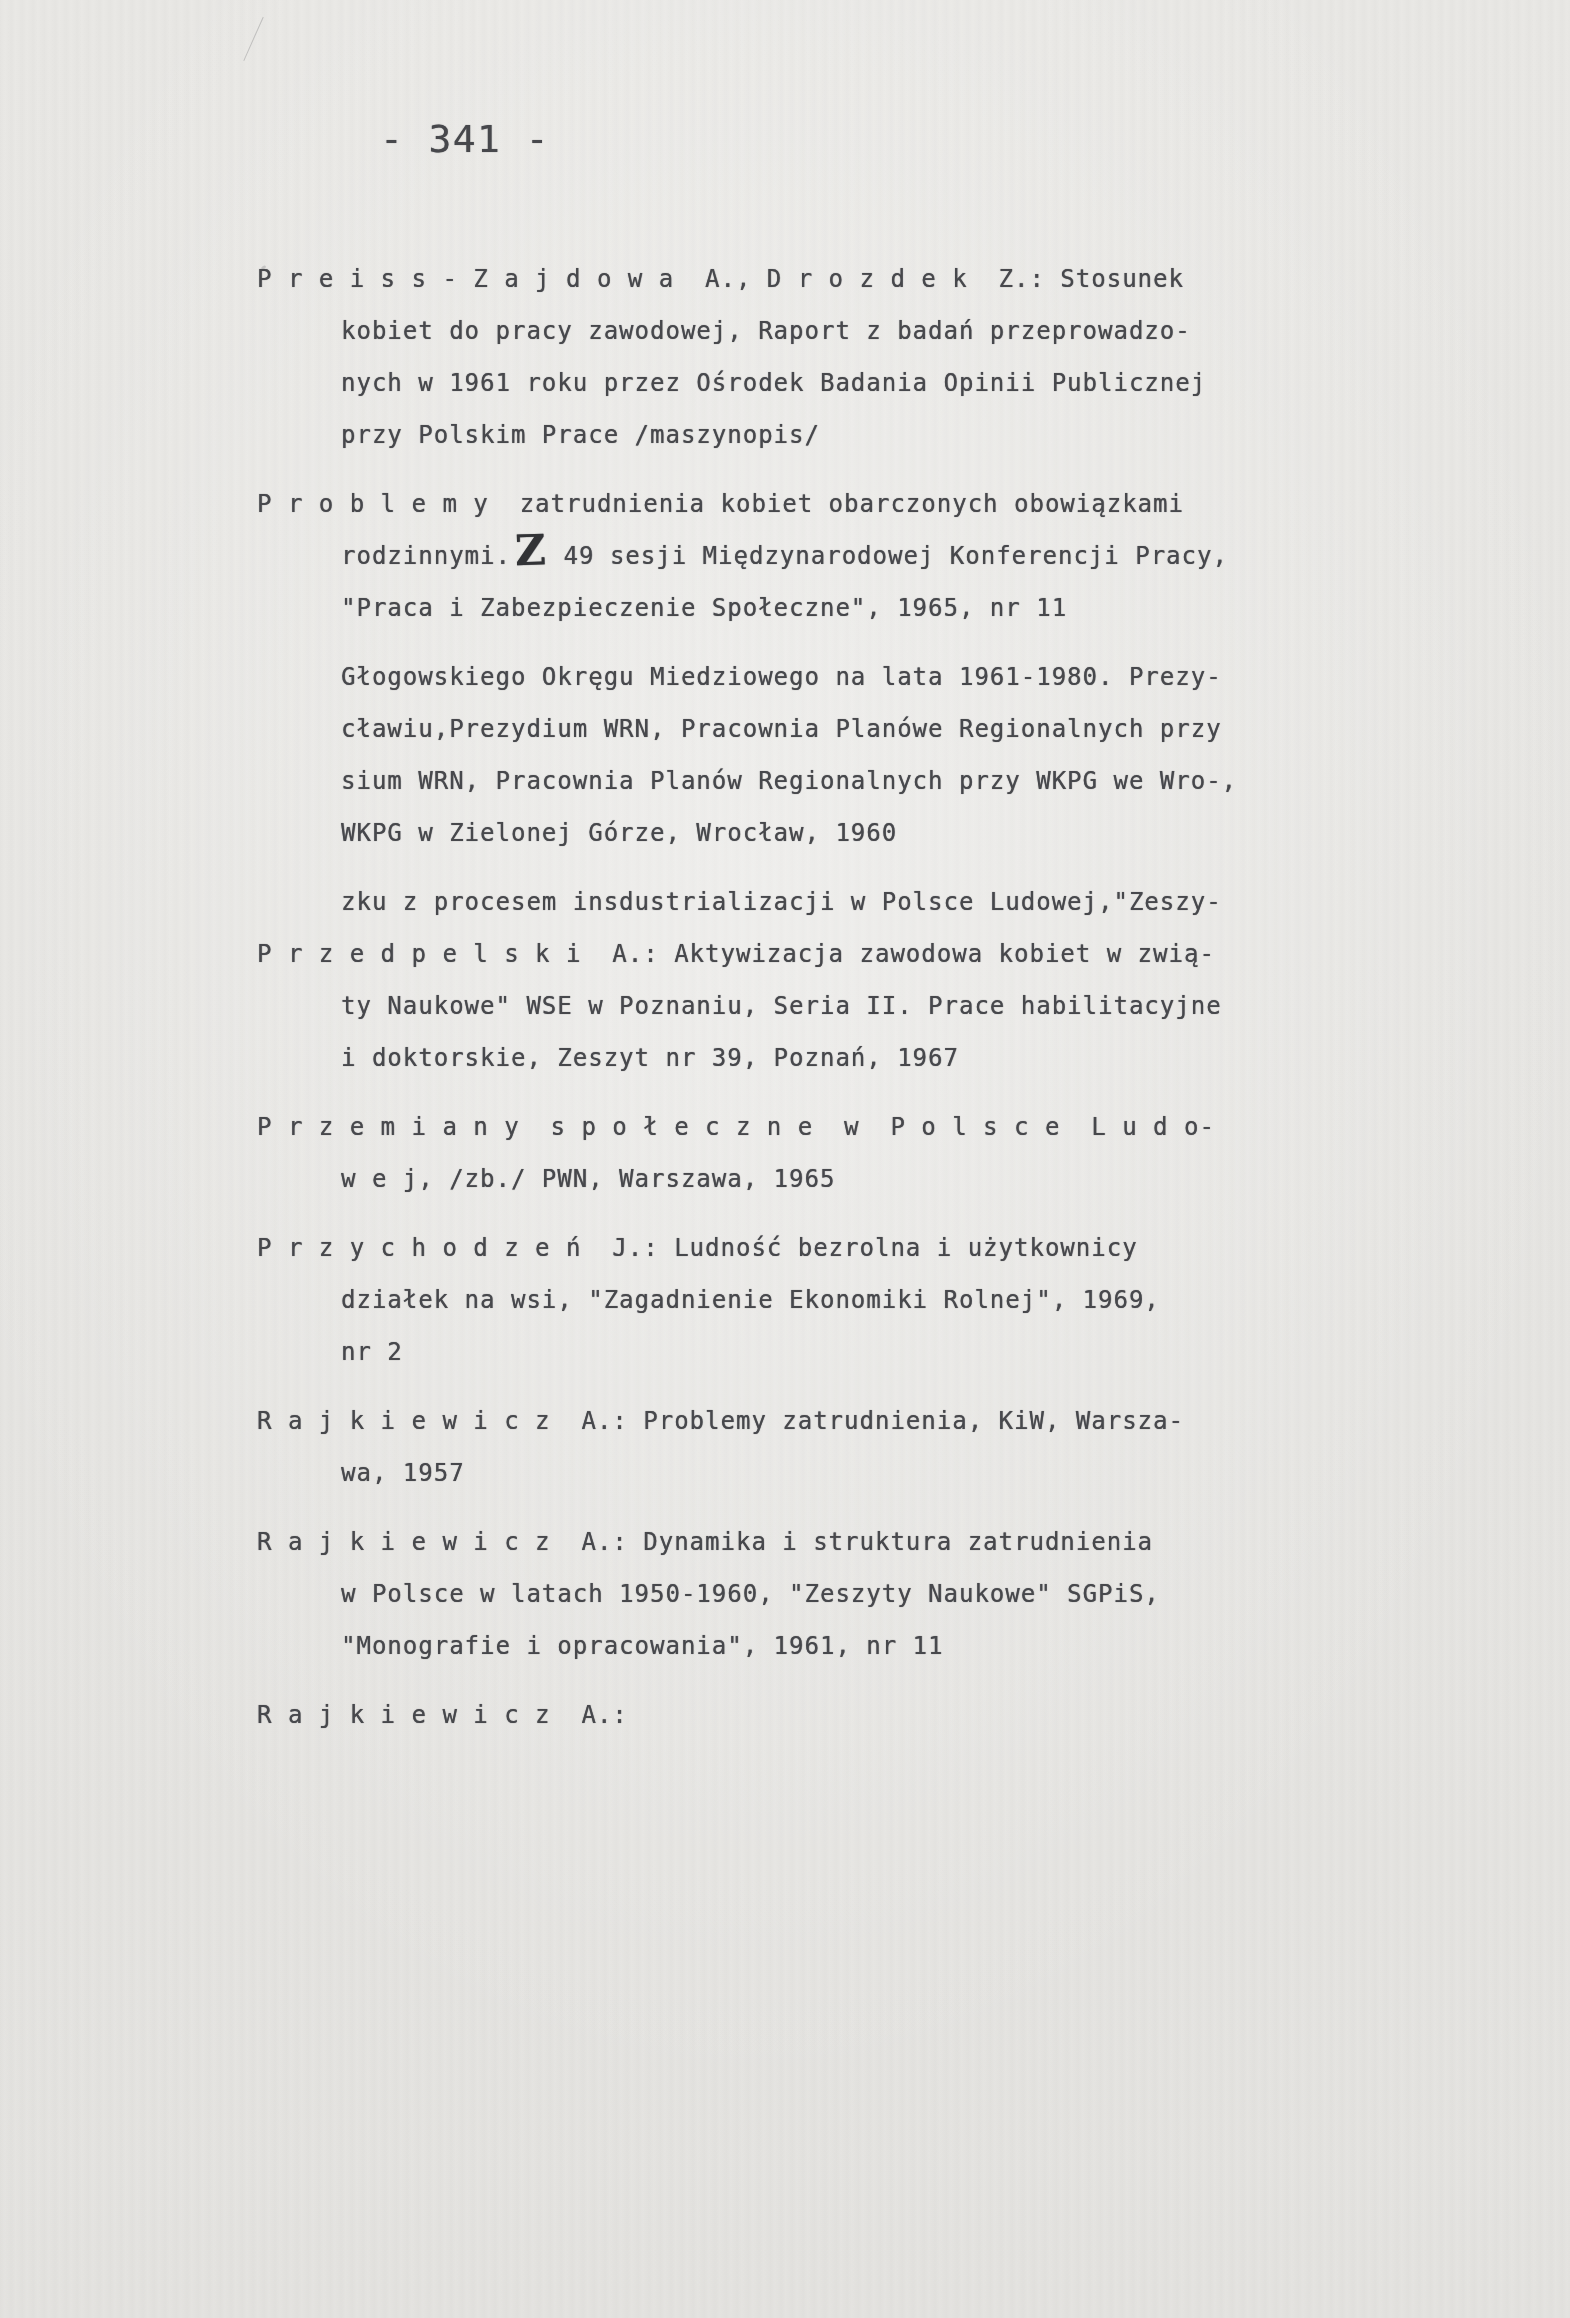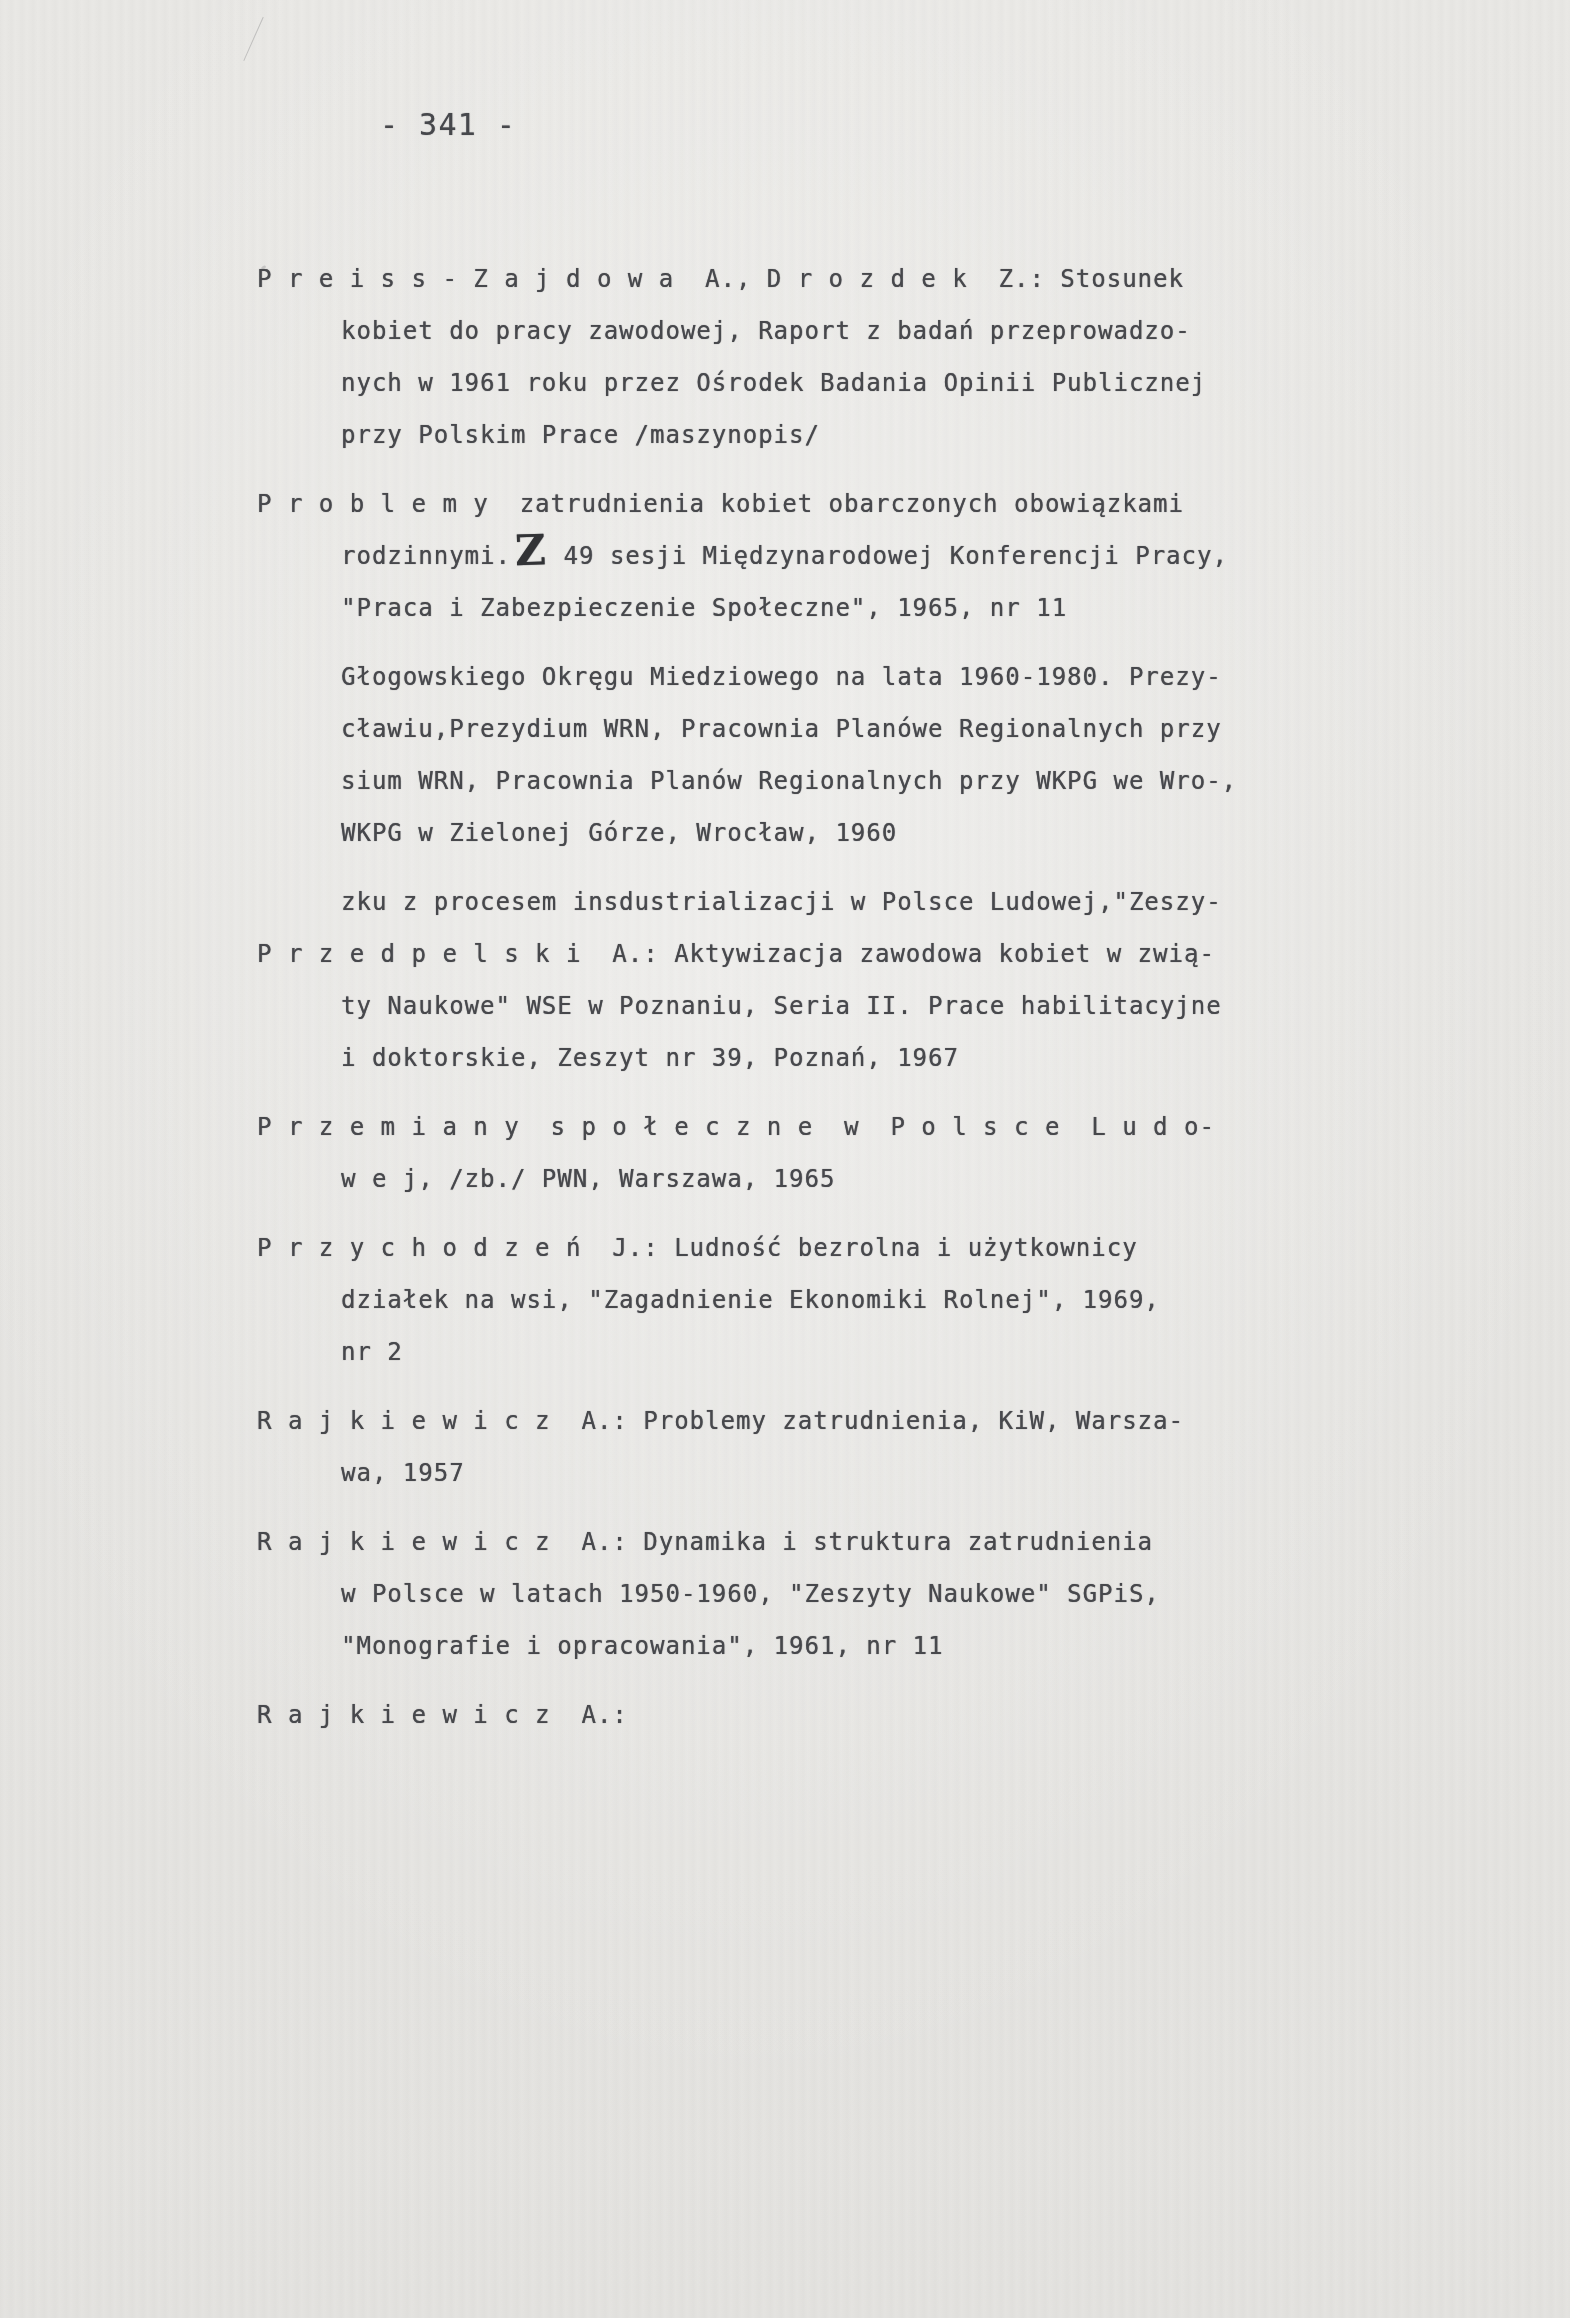--- a/index.html
+++ b/index.html
@@ -33,24 +33,24 @@
   .speck {
     position: absolute;
     left: 261px; top: 266px;
     width: 4.8px; height: 2.7px;
     background: rgba(100,100,102,0.25);
     border-radius: 50%;
     transform: rotate(-30deg);
   }
   .page-number {
     position: absolute;
-    top: 107px;
+    top: 117px;
     left: 380px;
     width: 156px;
-    font-size: 30px;
+    font-size: 38px;
     letter-spacing: 1.4px;
     text-shadow: 0 0 1px rgba(72,73,77,0.75);
     white-space: pre;
   }
   .bibliography {
     position: absolute;
     top: 253px;
     left: 257px;
     width: 1182px;
     font-size: 24px;
@@ -86,21 +86,21 @@
         <div class="line cont">kobiet do pracy zawodowej, Raport z badań przeprowadzo-</div>
         <div class="line cont">nych w 1961 roku przez Ośrodek Badania Opinii Publicznej</div>
         <div class="line cont">przy Polskim Prace /maszynopis/</div>
       </div>
       <div class="entry">
         <div class="line first">P r o b l e m y  zatrudnienia kobiet obarczonych obowiązkami</div>
         <div class="line cont"><span>rodzinnymi.</span><span class="insert-z">Z</span><span> 49 sesji Międzynarodowej Konferencji Pracy,</span></div>
         <div class="line cont">"Praca i Zabezpieczenie Społeczne", 1965, nr 11</div>
       </div>
       <div class="entry">
-        <div class="line cont">Głogowskiego Okręgu Miedziowego na lata 1960-1980. Prezy-</div>
+        <div class="line cont">Głogowskiego Okręgu Miedziowego na lata 1961-1980. Prezy-</div>
         <div class="line cont">cławiu,Prezydium WRN, Pracownia Planówe Regionalnych przy</div>
         <div class="line cont">sium WRN, Pracownia Planów Regionalnych przy WKPG we Wro-,</div>
         <div class="line cont">WKPG w Zielonej Górze, Wrocław, 1960</div>
       </div>
       <div class="entry">
         <div class="line cont">zku z procesem insdustrializacji w Polsce Ludowej,"Zeszy-</div>
         <div class="line first">P r z e d p e l s k i  A.: Aktywizacja zawodowa kobiet w zwią-</div>
         <div class="line cont">ty Naukowe" WSE w Poznaniu, Seria II. Prace habilitacyjne</div>
         <div class="line cont">i doktorskie, Zeszyt nr 39, Poznań, 1967</div>
       </div>

